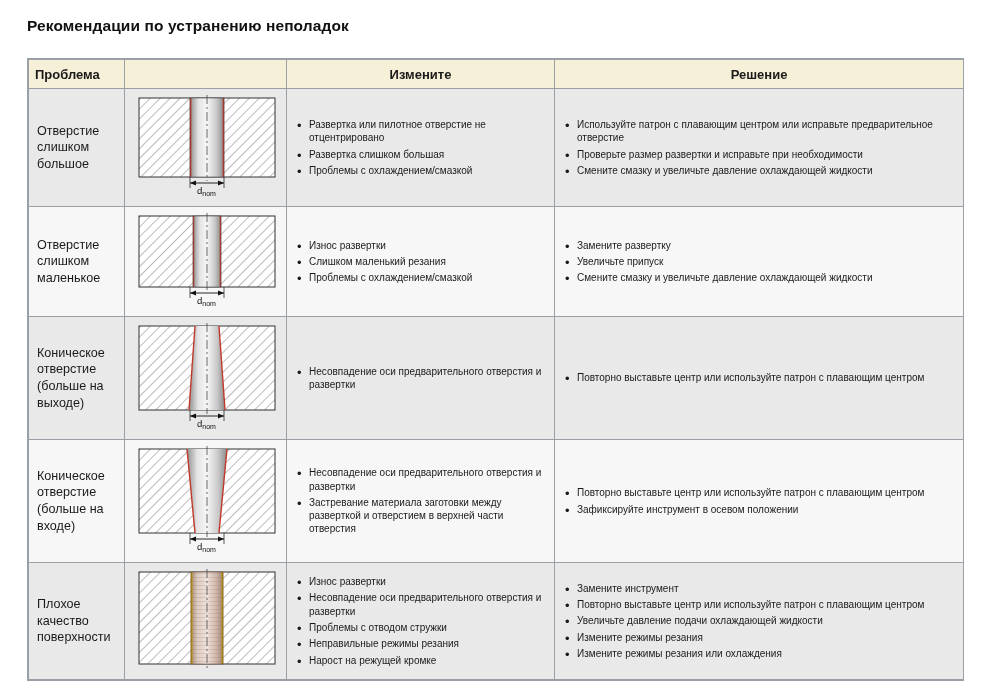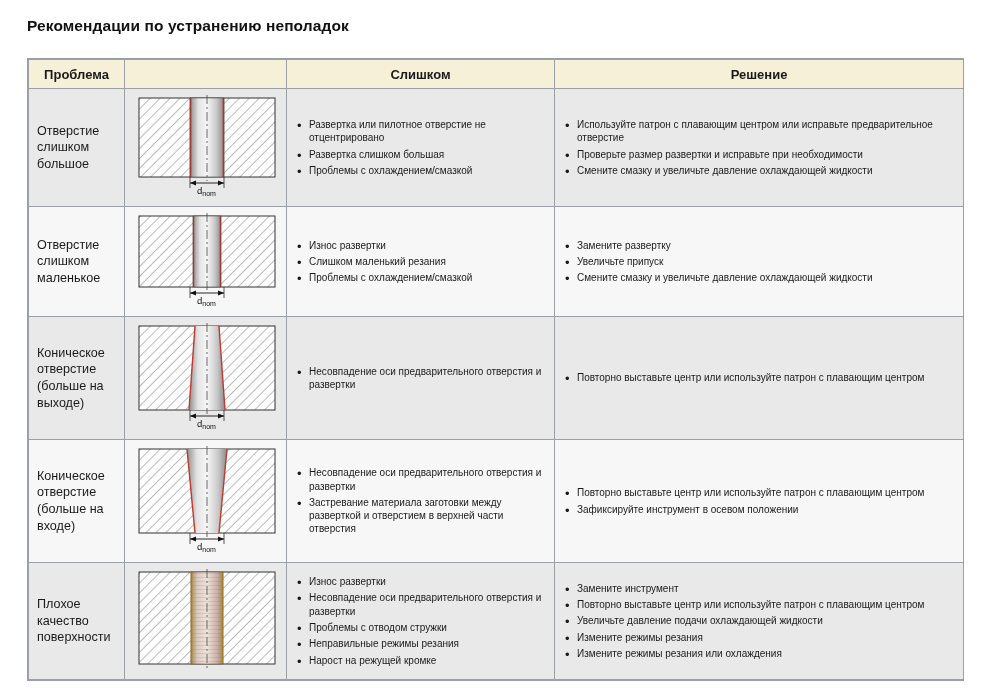--- a/index.html
+++ b/index.html
@@ -42,21 +42,20 @@
     table-layout: fixed;
   }
   table.tbl th {
     background: #f5f0d7;
     border: 1px solid #9aa0a6;
     font-size: 13px;
     font-weight: bold;
     color: #1a1a1a;
     height: 24px;
     padding: 2px 6px;
-    text-align: center;
   }
   th.col-problem { width: 96px; text-align: left; padding-left: 14px; }
   th.col-figure  { width: 162px; border-left-color:#f5f0d7; border-right-color:#f5f0d7; }
   th.col-cause   { width: 268px; }
   th.col-sol     { width: 409px; }
 
   table.tbl td {
     border: 1px solid #9aa0a6;
     vertical-align: middle;
     padding: 6px 8px;
@@ -131,21 +130,21 @@
       <colgroup>
         <col style="width:96px">
         <col style="width:162px">
         <col style="width:268px">
         <col style="width:409px">
       </colgroup>
       <thead>
         <tr>
           <th class="col-problem">Проблема</th>
           <th class="col-figure"></th>
-          <th class="col-cause">Слишком</th>
+          <th class="col-cause">Измените</th>
           <th class="col-sol">Решение</th>
         </tr>
       </thead>
       <tbody>
 
         <tr class="band-a">
           <td class="problem">Отверстие слишком большое</td>
           <td class="figure">
             <div class="fig">
               <svg width="148" height="105" viewBox="0 0 148 105">

